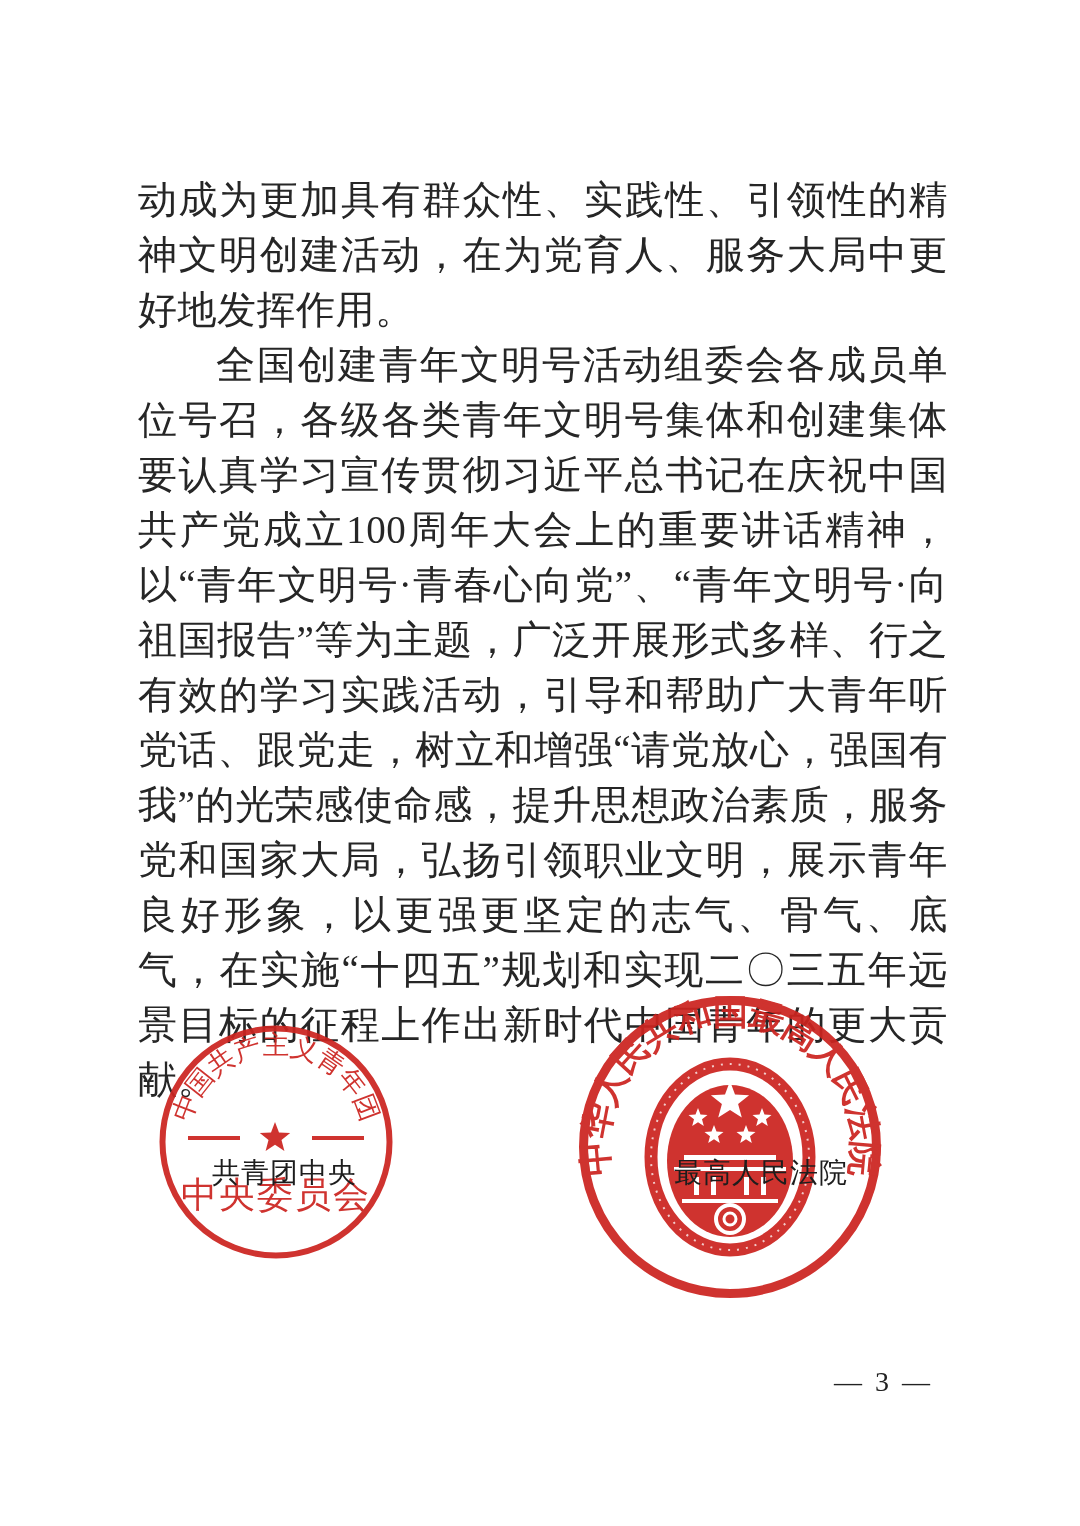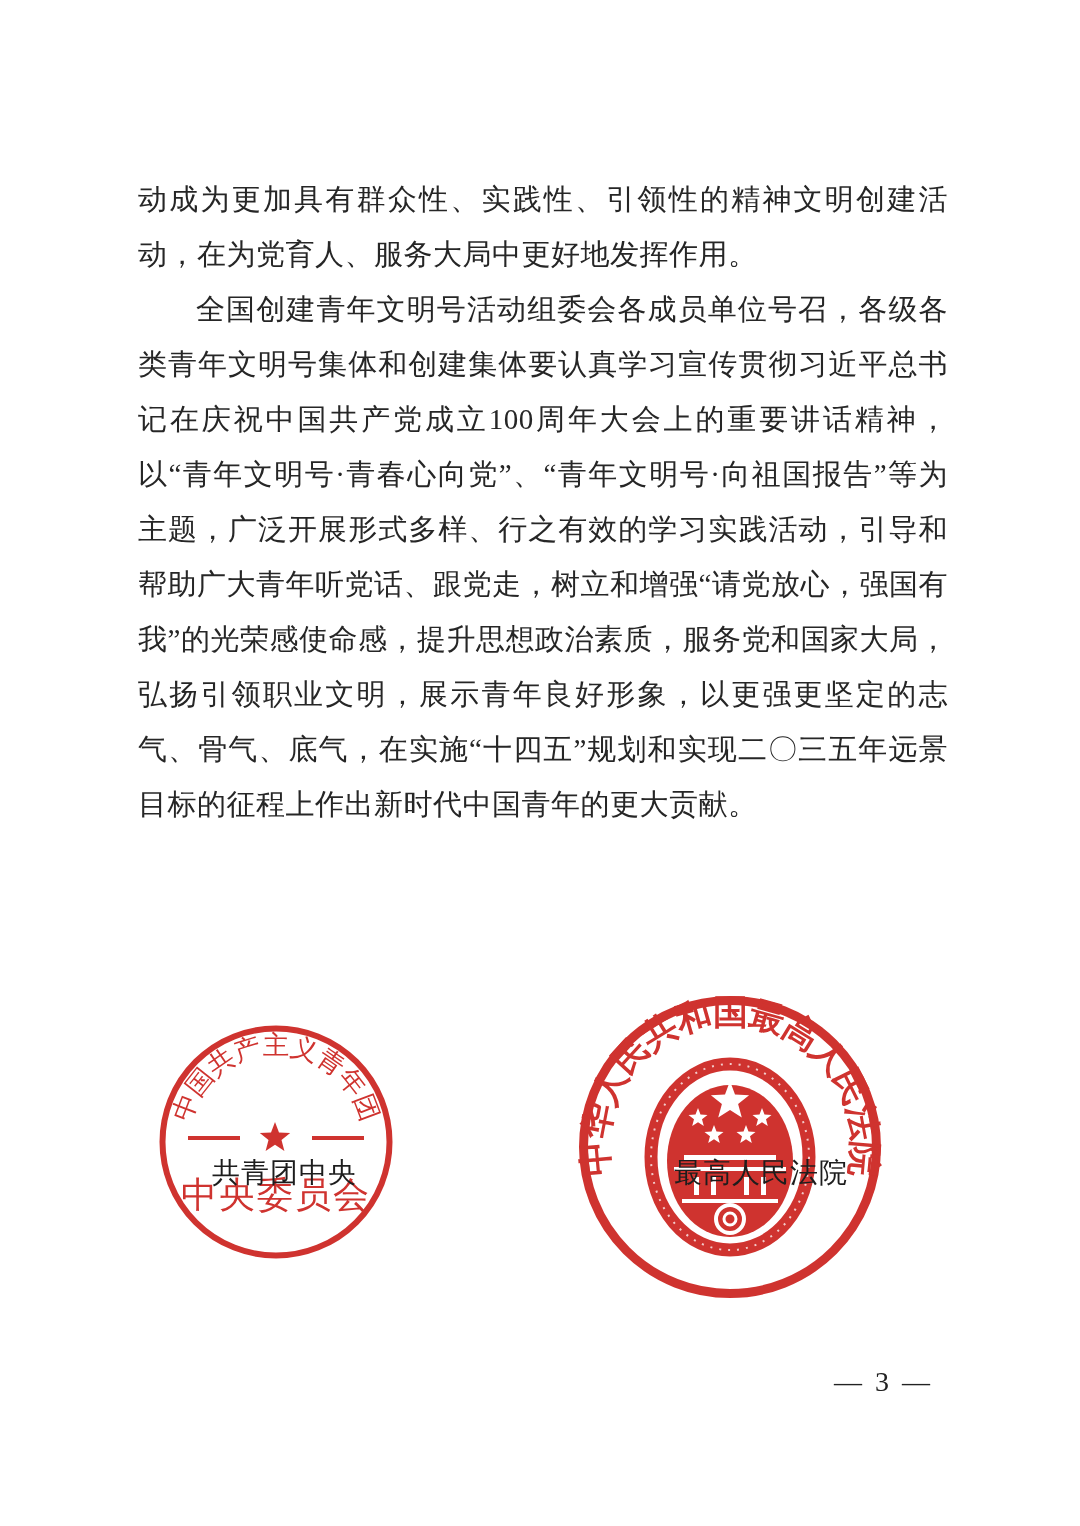--- a/index.html
+++ b/index.html
@@ -3,21 +3,21 @@
 <meta charset="utf-8">
 <style>
   html,body{margin:0;padding:0;background:#ffffff;}
   .page{
     position:relative;width:1080px;height:1526px;background:#ffffff;
     font-family:"Liberation Serif","DejaVu Serif",serif;
     color:#262626;overflow:hidden;
   }
   .body-text{
     position:absolute;left:138px;top:172px;width:810px;
-    font-size:29px;line-height:55px;letter-spacing:.5px;
+    font-size:39px;line-height:55px;letter-spacing:.5px;
     text-align:justify;text-justify:inter-ideograph;
   }
   .para{margin:0;}
   .para.indent{text-indent:2em;}
   .attachment{margin-top:38px;text-indent:2em;}
   .sig{
     position:absolute;top:1154px;font-size:28px;letter-spacing:1px;
     color:#1d1d1d;z-index:3;white-space:nowrap;
   }
   .sig-left{left:212px;}

